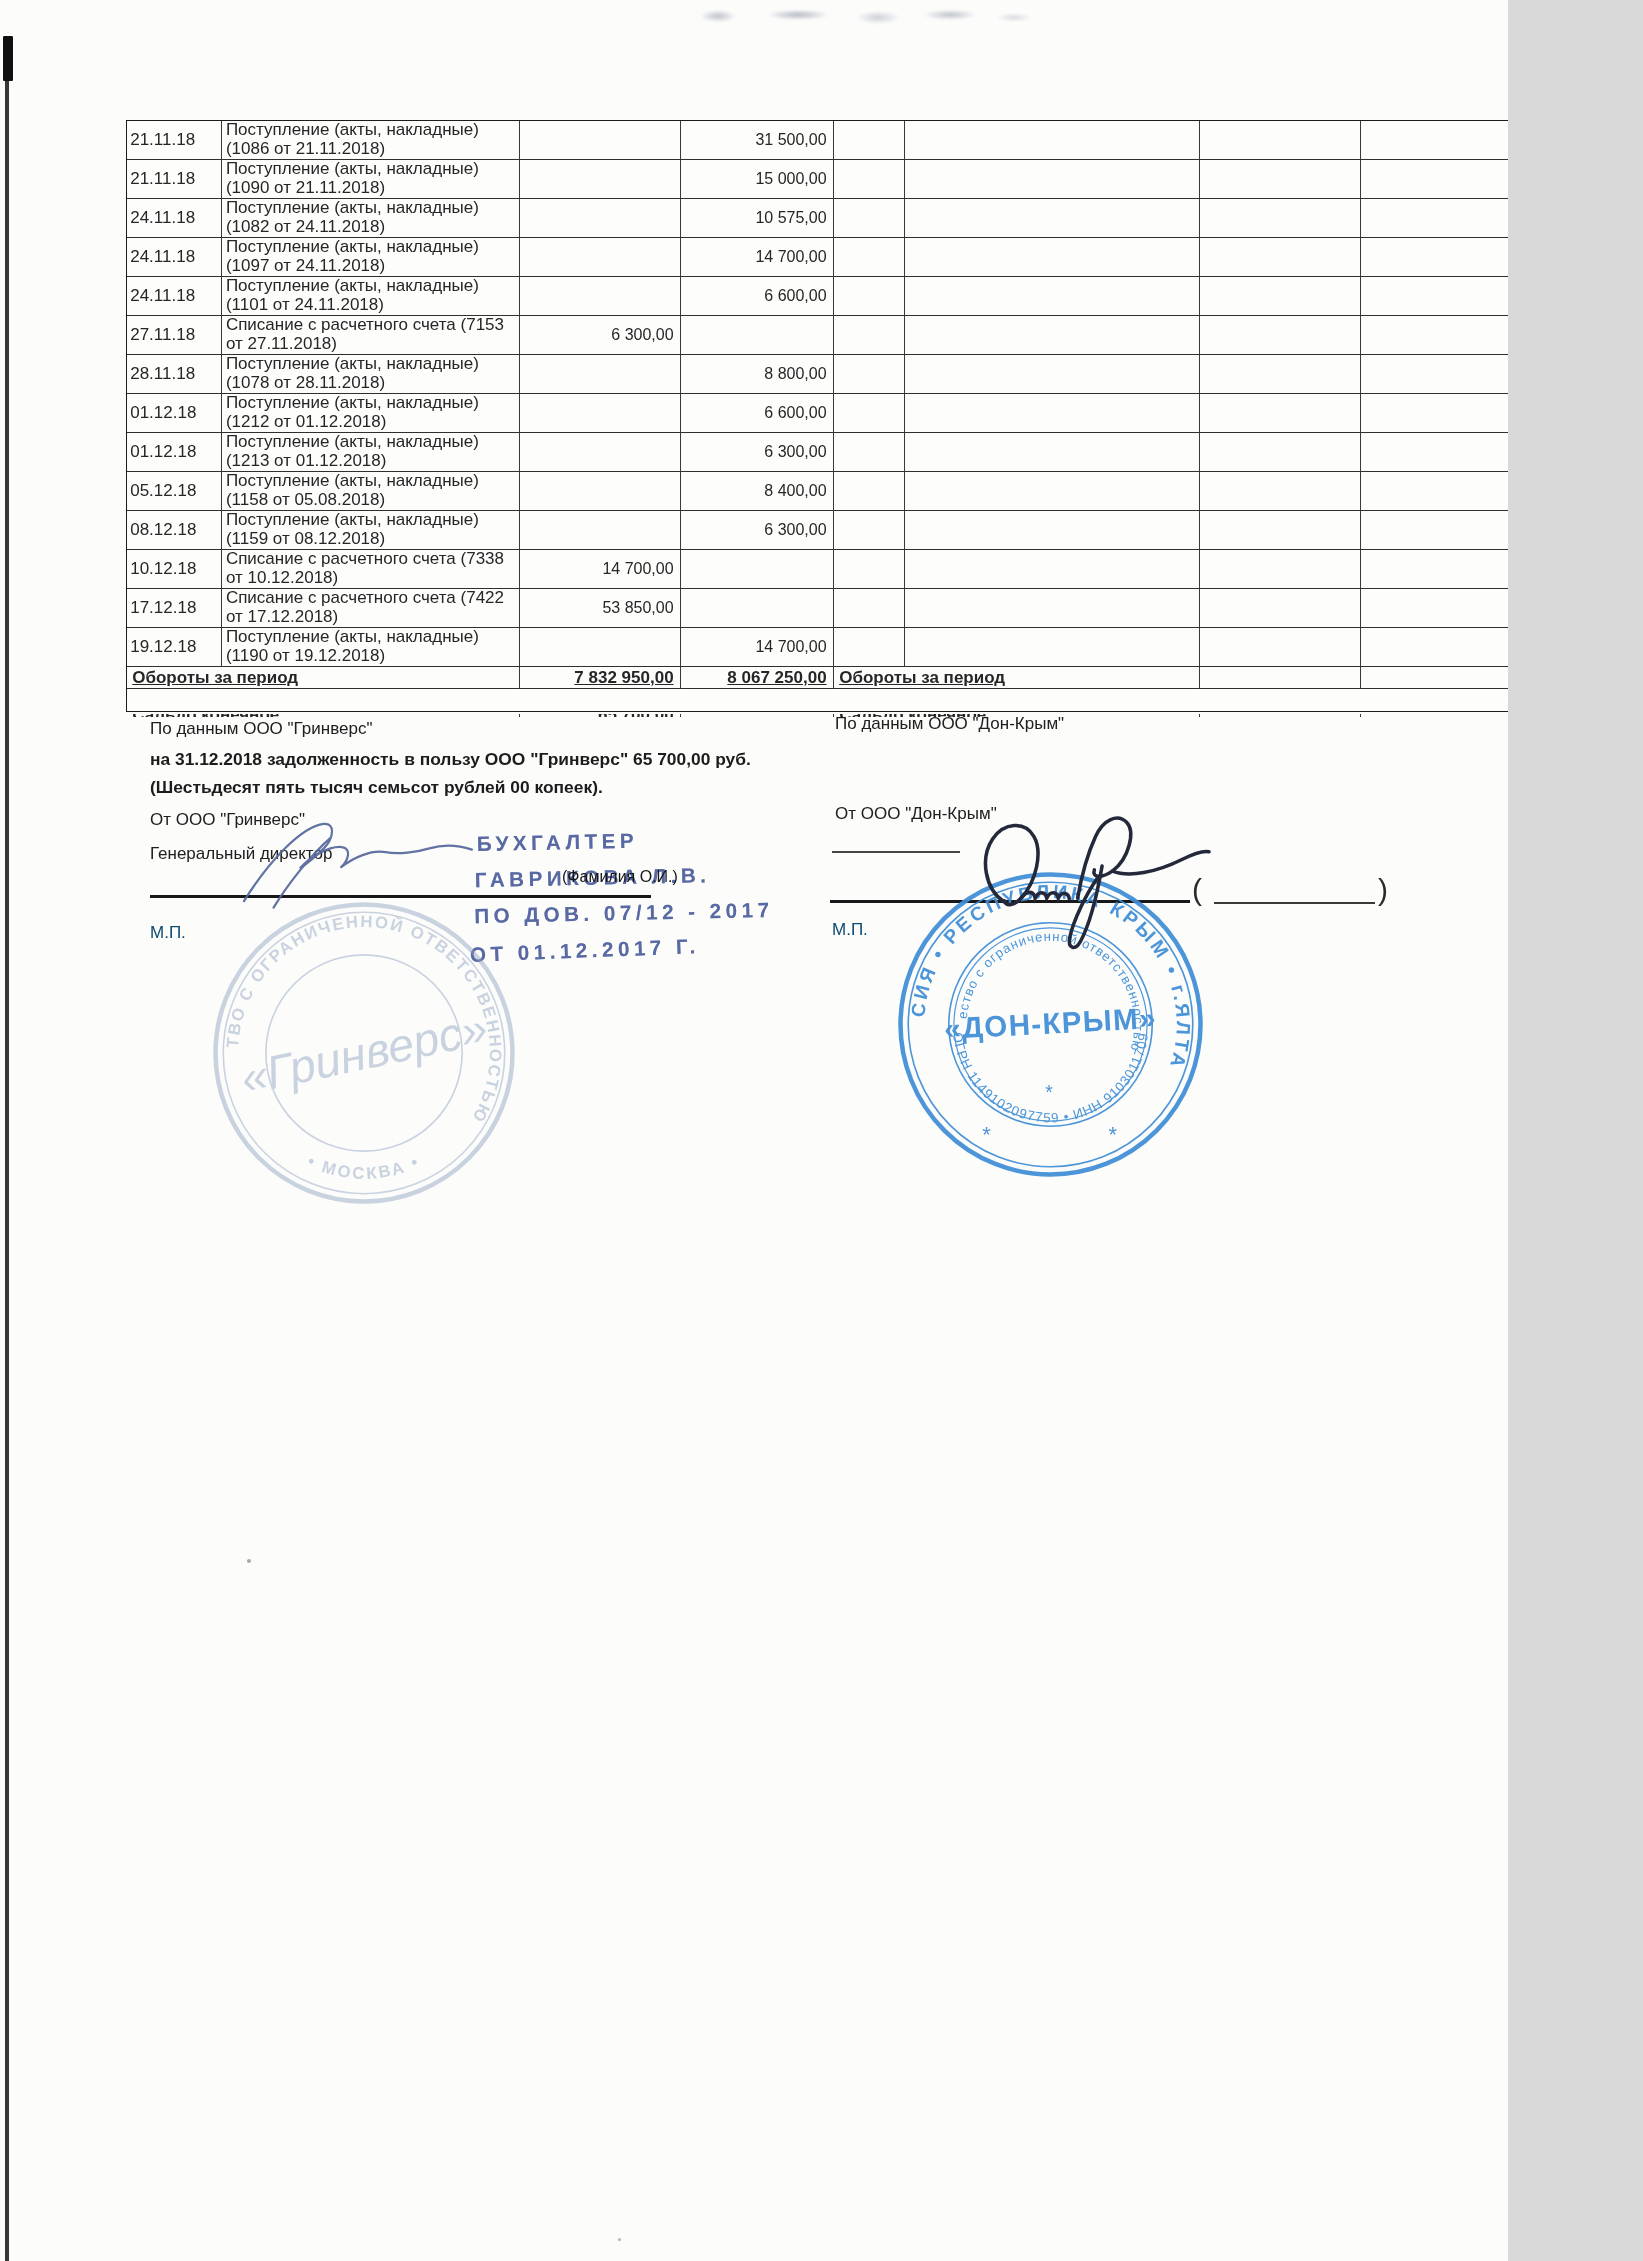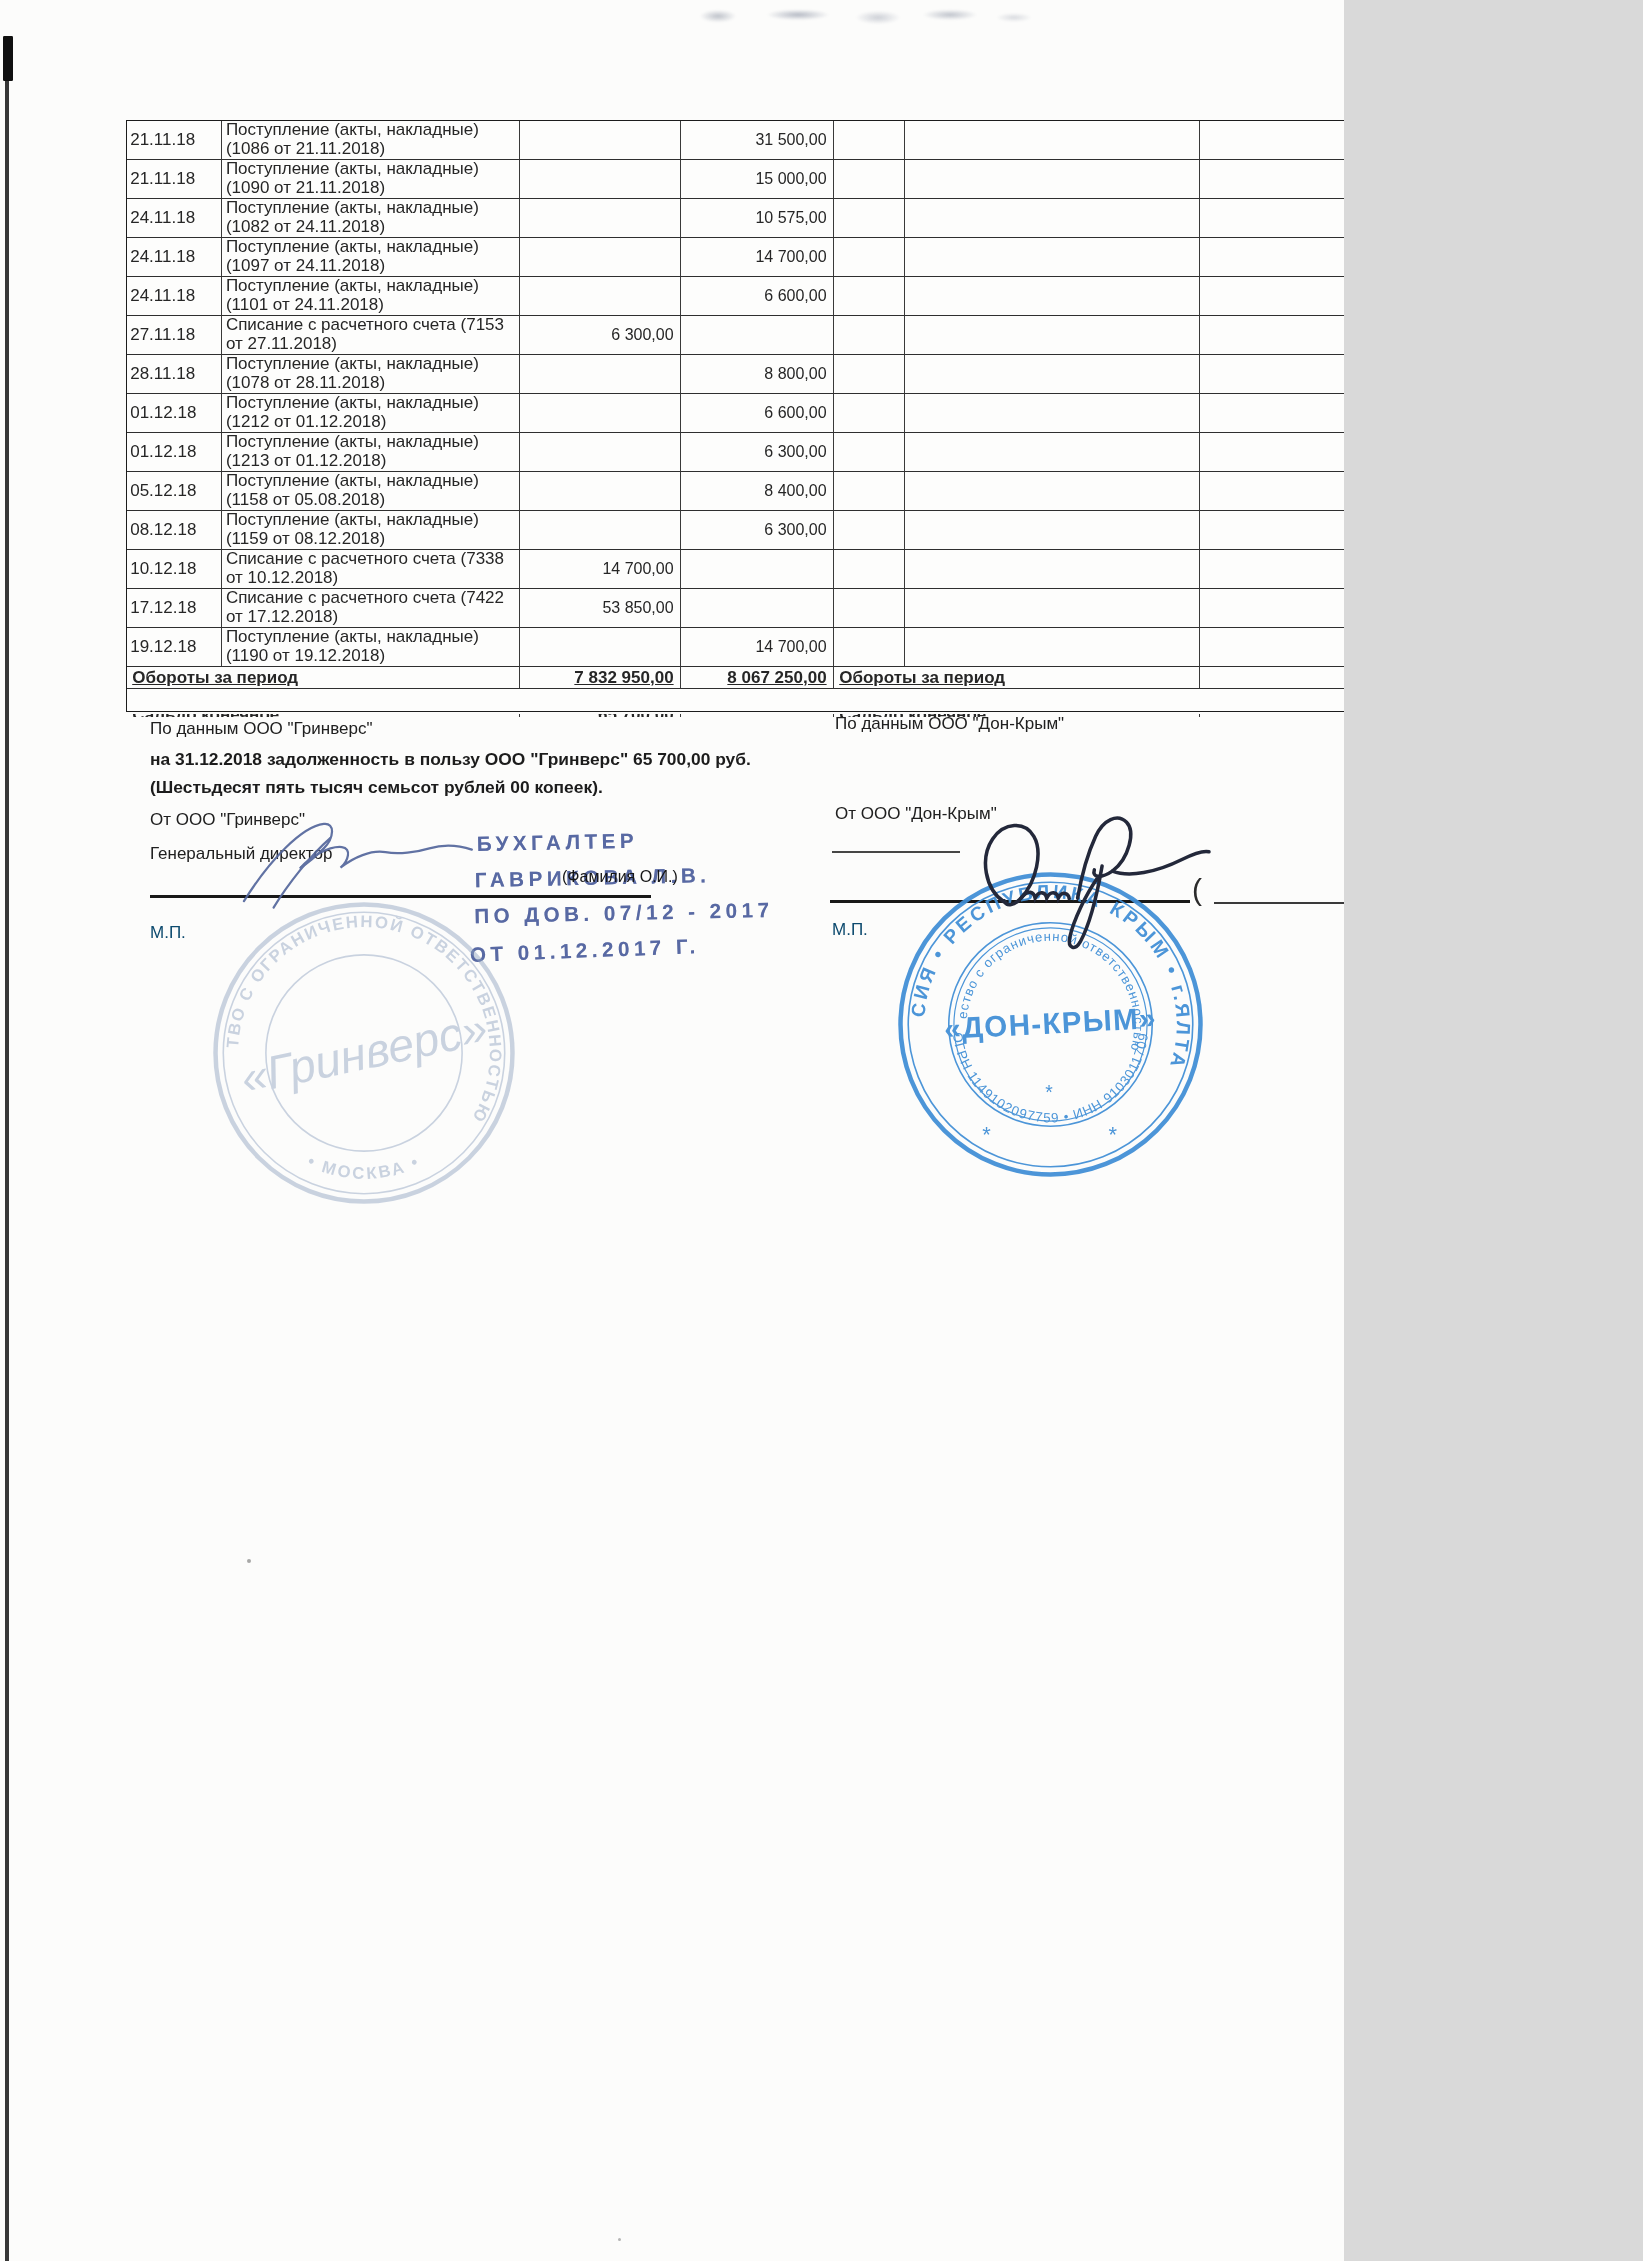--- a/index.html
+++ b/index.html
@@ -1,16 +1,16 @@
 <!DOCTYPE html>
 <html style="font-size:10.3px"><head>
 <meta charset="utf-8">
 <style>
   html,body{margin:0;padding:0;background:#d9d9d9;}
-  .page{position:relative;width:1344px;height:2261px;background:#fcfcfb;
+  .page{position:relative;width:1508px;height:2261px;background:#fcfcfb;
         font-family:"Liberation Sans",sans-serif;color:#202020;overflow:hidden;}
   
   .edge-line{position:absolute;left:5.2px;top:36px;width:3.9px;height:2225px;background:#141414;opacity:.85;}
   .edge-blob{position:absolute;left:2.6px;top:36px;width:10.3px;height:45px;background:#101010;border-radius:1.3px;}
   .top-smudge{position:absolute;left:670px;top:3.9px;width:400px;height:27px;opacity:.55;filter:blur(1px);
       background:
         radial-gradient(26px 9px at 12% 45%, rgba(100,110,130,.75), transparent 70%),
         radial-gradient(45px 7.7px at 32% 40%, rgba(90,100,125,.8), transparent 70%),
         radial-gradient(32px 9.7px at 52% 50%, rgba(110,118,140,.6), transparent 70%),
         radial-gradient(39px 7.7px at 70% 40%, rgba(95,105,128,.7), transparent 70%),

